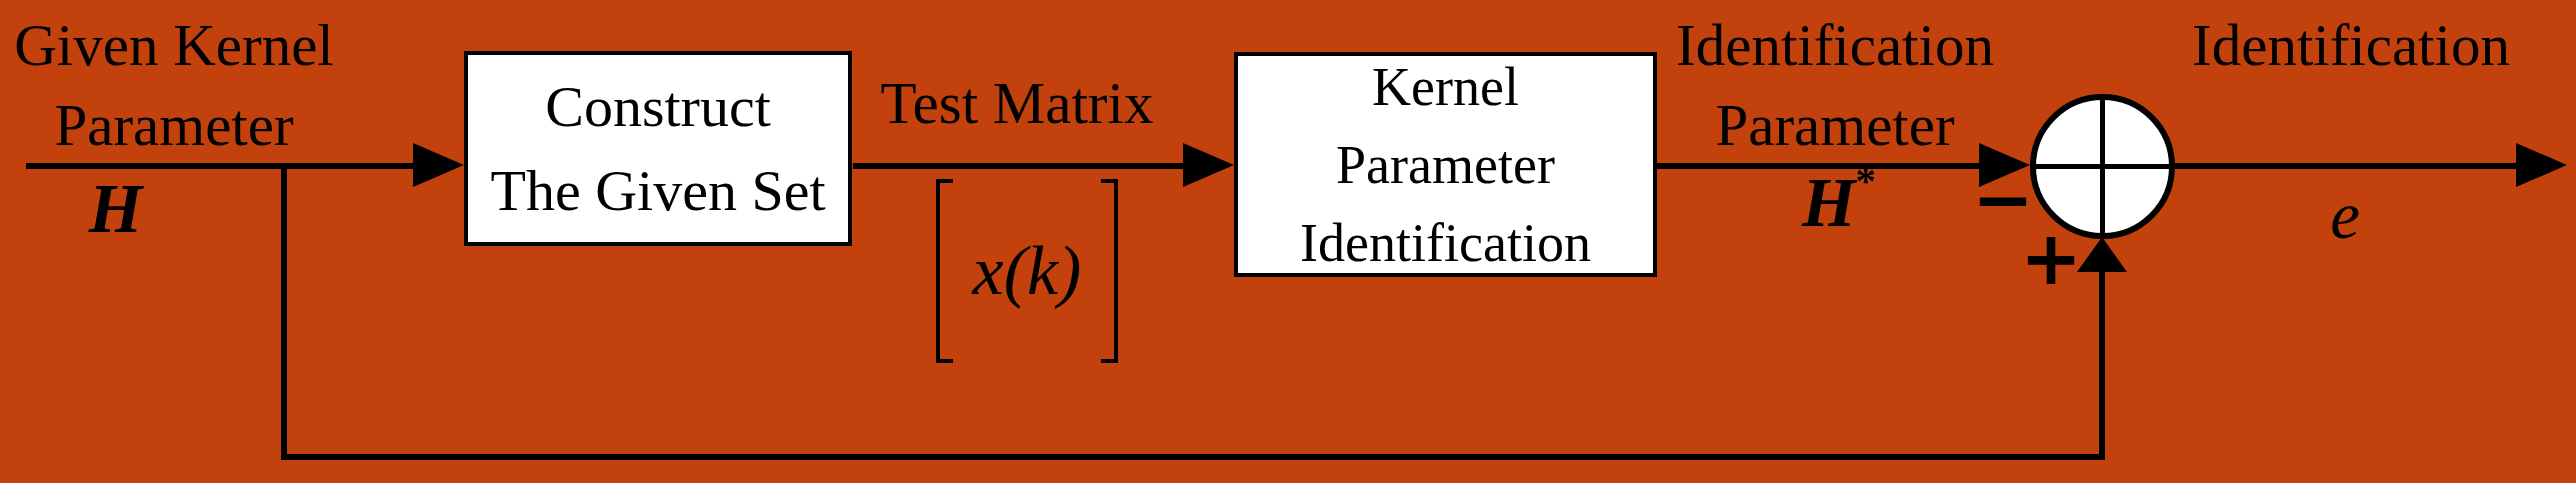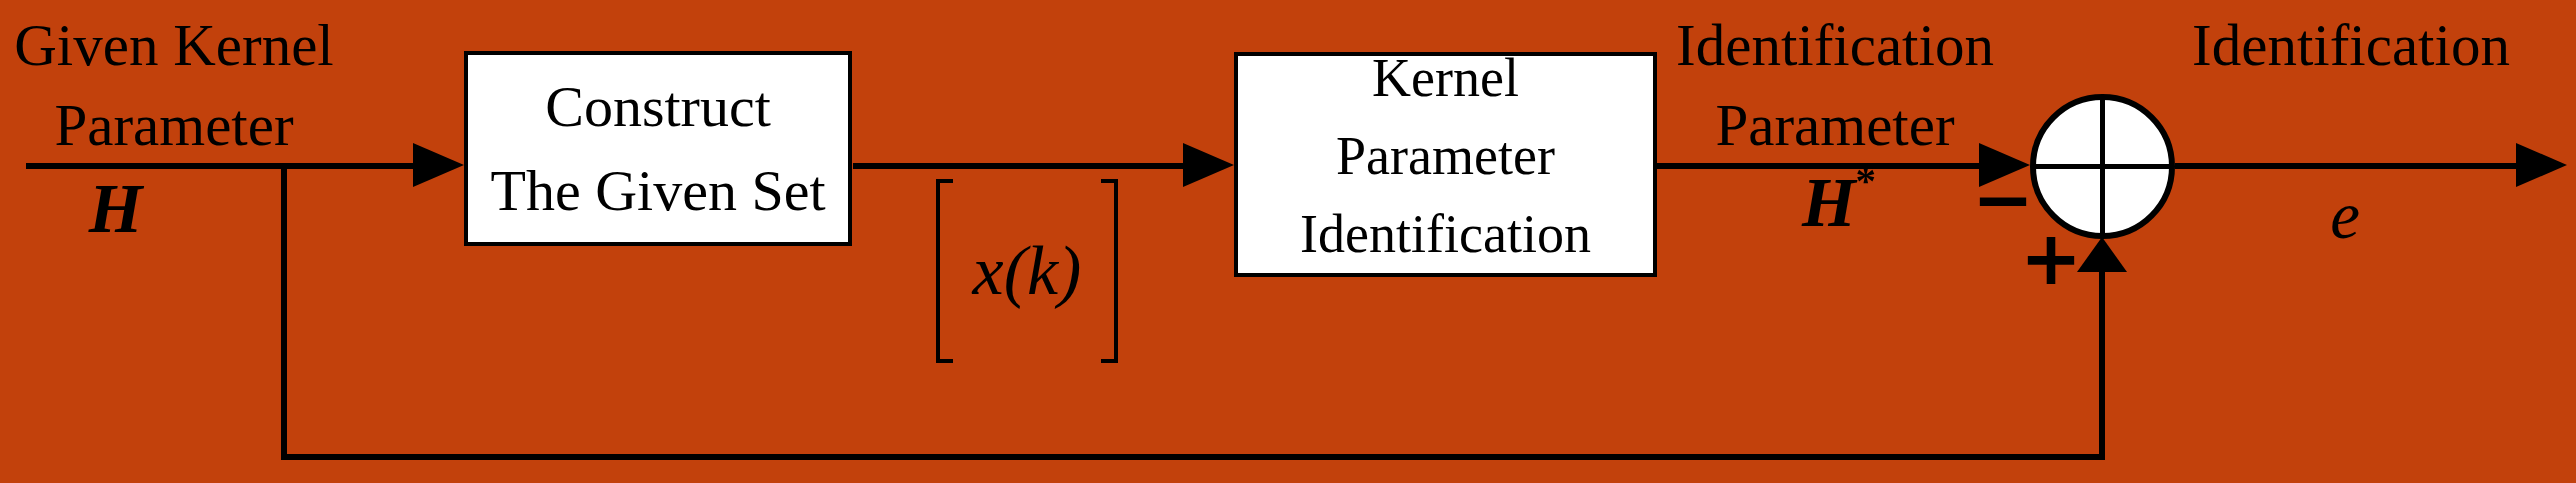--- a/index.html
+++ b/index.html
@@ -81,30 +81,31 @@
   <div class="line" style="left:2099px;top:269px;width:5.6px;height:190px;"></div>
   <div class="arrow-up" style="left:2077px;top:237px;"></div>
 
   <div class="box box1" style="left:464px;top:51px;width:388px;height:195px;">
     <span>Construct</span>
     <span>The Given Set</span>
   </div>
 
   <div class="line" style="left:853px;top:163px;width:334px;height:5.6px;"></div>
   <div class="arrow-right" style="left:1183px;top:143px;"></div>
+  <div class="lbl" style="left:873px;top:74px;width:288px;line-height:58px;">Test Matrix</div>
 
   <div class="matrix">
     <div class="bracket l"></div>
     <div class="mat-col">
       <div class="mat-row">x(k)</div>
     </div>
     <div class="bracket r"></div>
   </div>
 
-  <div class="box box2" style="left:1234px;top:52px;width:423px;height:225px;justify-content:flex-end;">
+  <div class="box box2" style="left:1234px;top:52px;width:423px;height:225px;">
     <span>Kernel</span>
     <span>Parameter</span>
     <span>Identification</span>
   </div>
 
   <div class="line" style="left:1656px;top:163px;width:327px;height:5.6px;"></div>
   <div class="arrow-right" style="left:1979px;top:143px;"></div>
   <div class="lbl" style="left:1661px;top:4.6px;width:348px;">
     <span>Identification</span>
     <span>Parameter</span>

